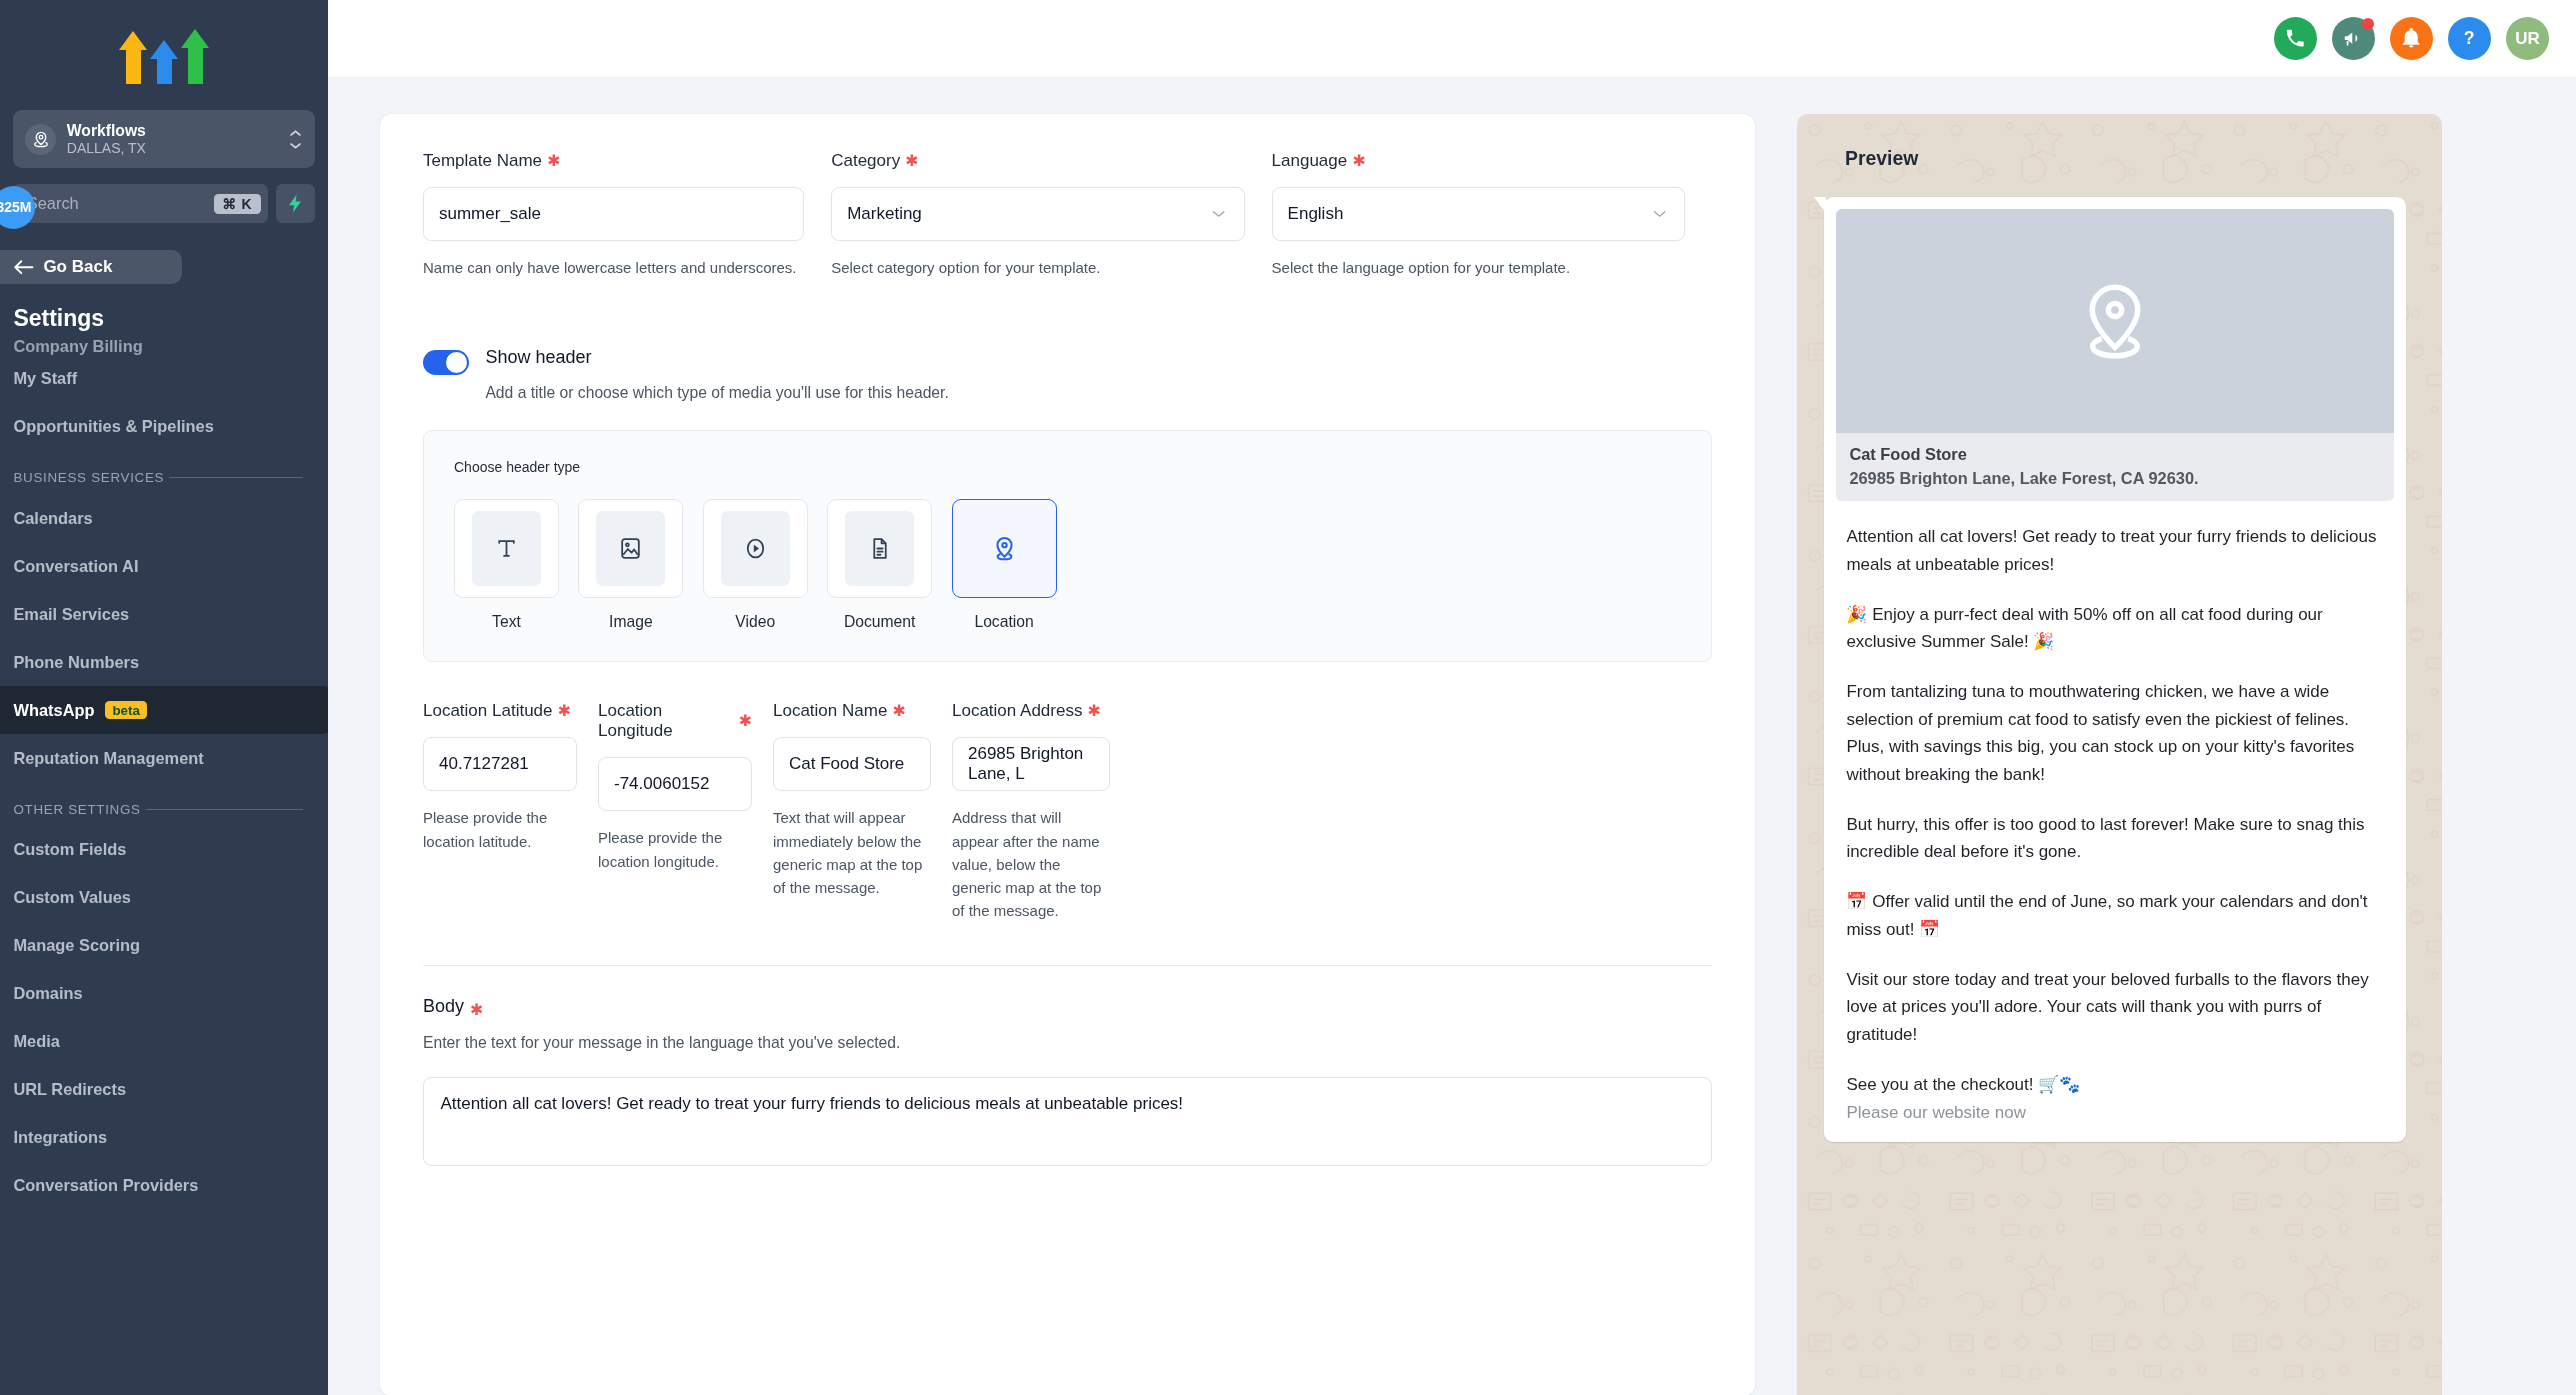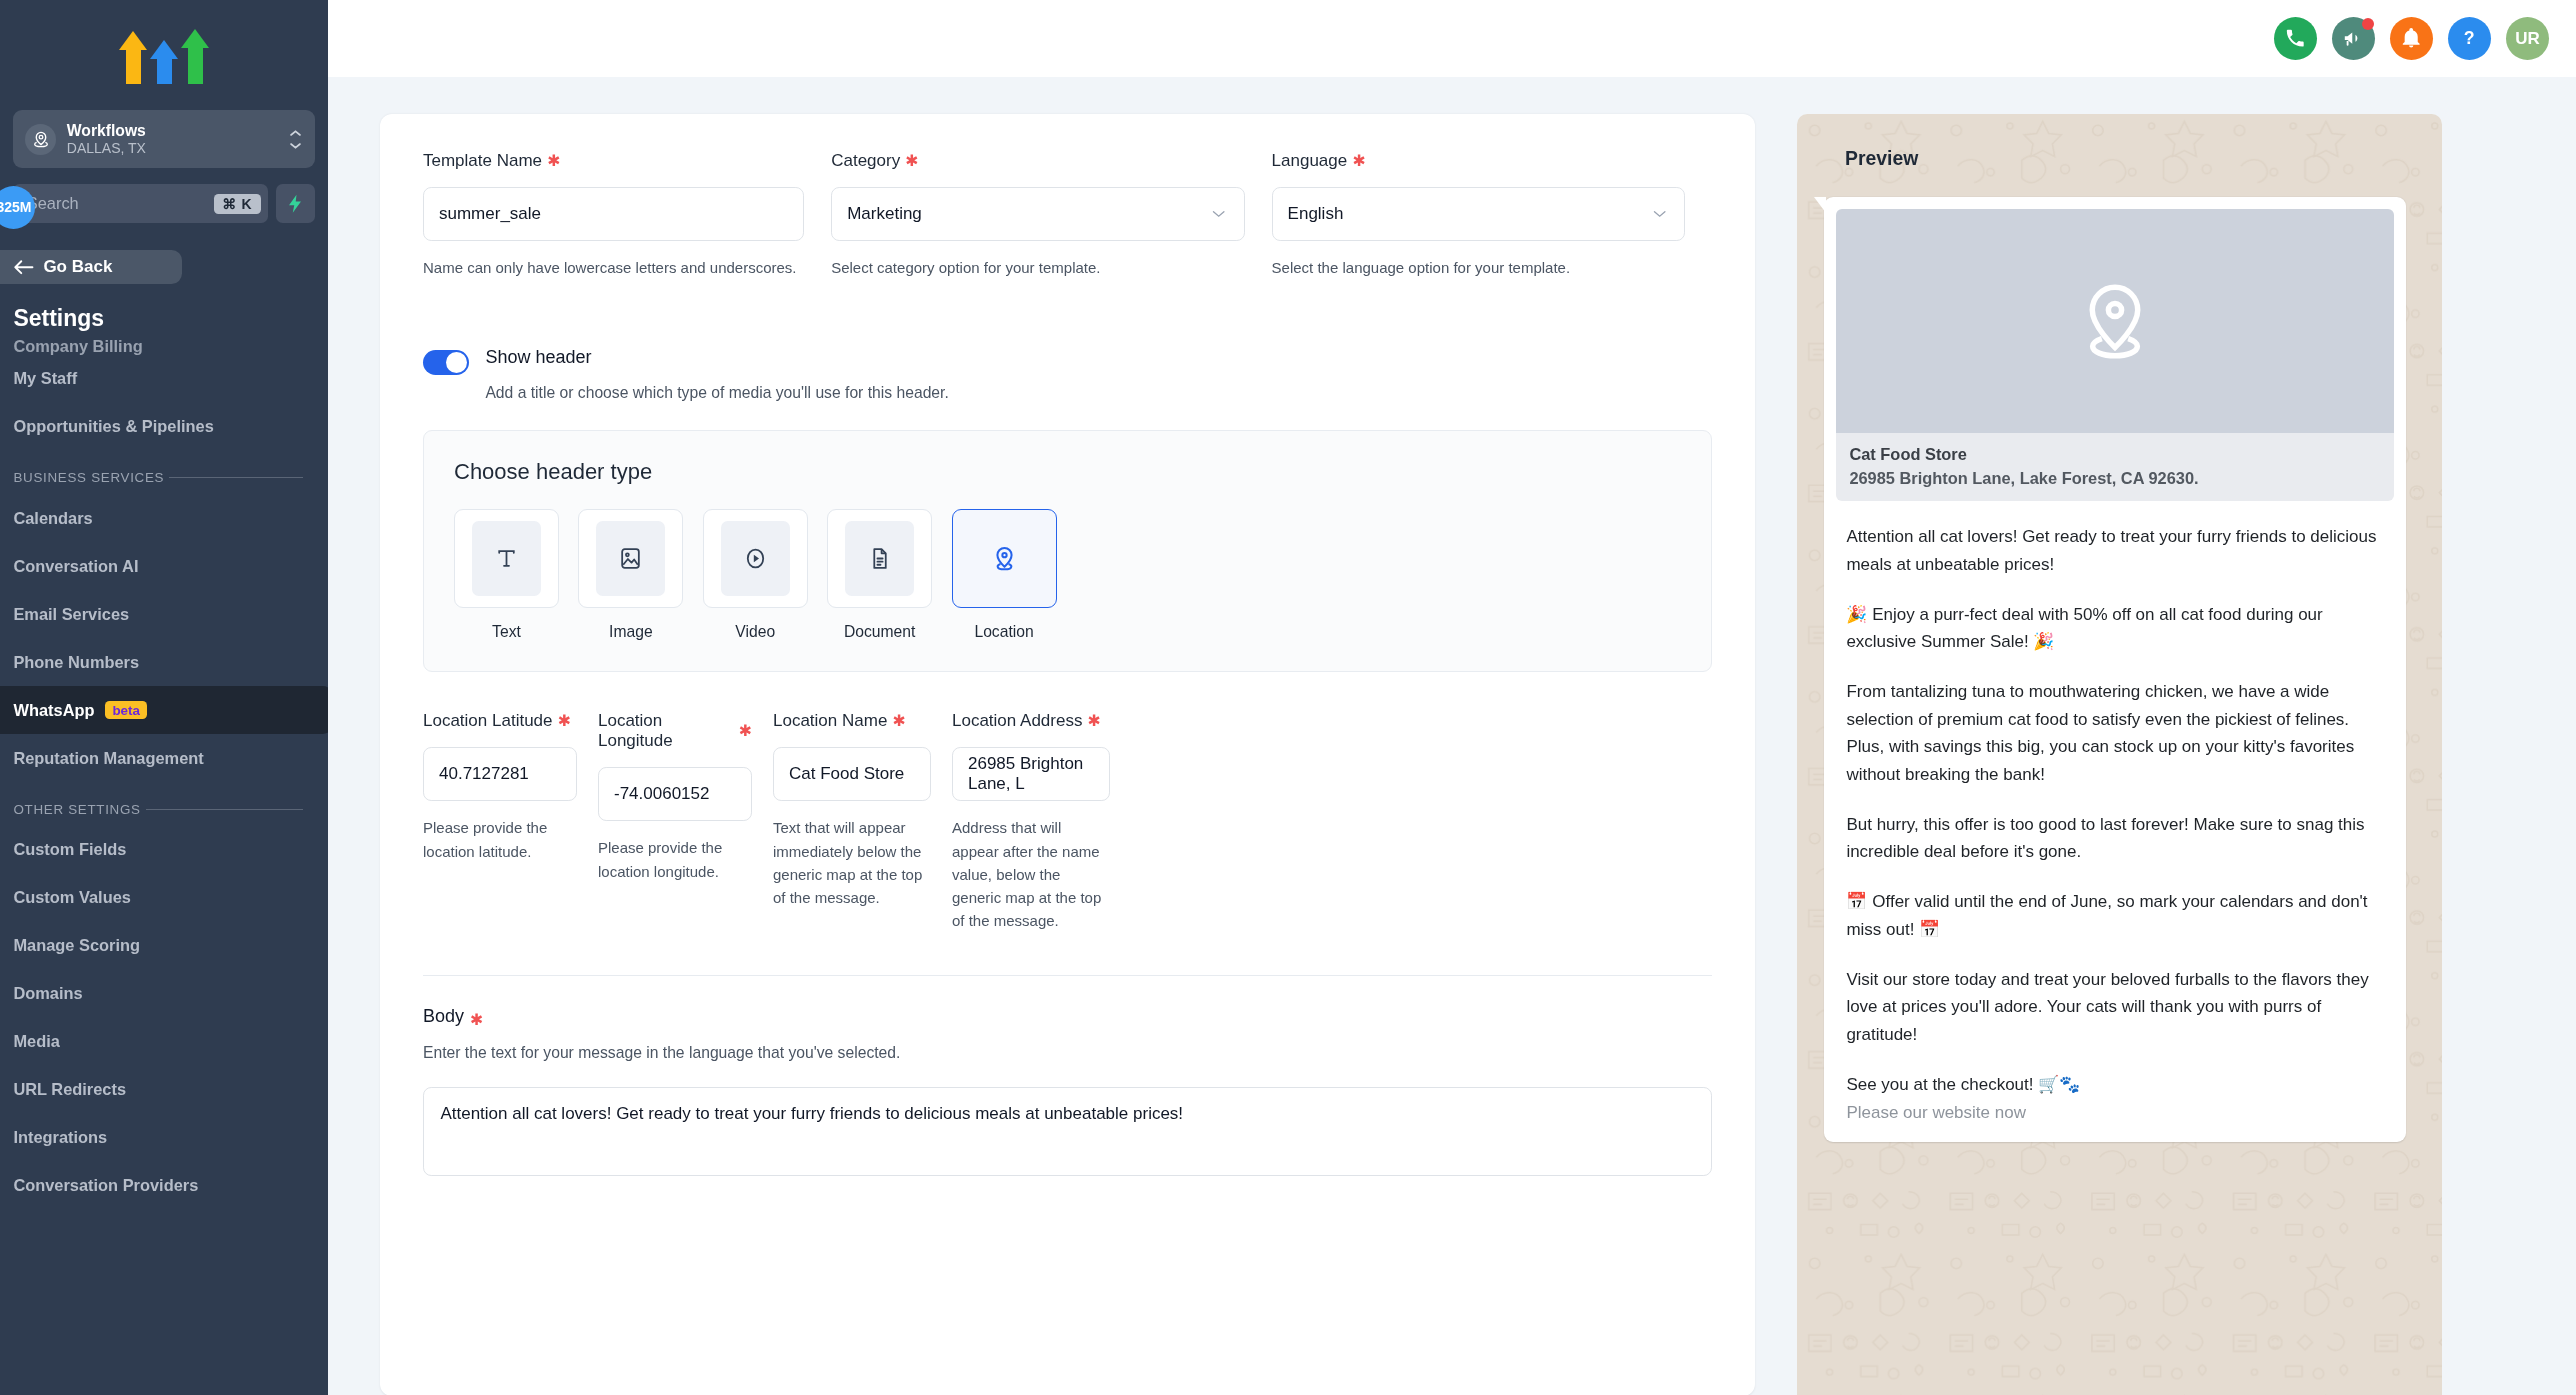--- a/index.html
+++ b/index.html
@@ -83,21 +83,21 @@
   .nav-item {
     height: 48px; display: flex; align-items: center; padding-left: 13.4px;
     color: #b6bdc9; font-size: 16.4px; font-weight: 600; cursor: pointer;
   }
   .nav-item.clipped { height: 16.4px; overflow: hidden; color: #99a2b0; }
   .nav-item.active {
     background: #1f2733; color: #ffffff; border-radius: 0 10.4px 10.4px 0;
     width: 337px; margin-left: -4.5px; padding-left: 18px;
   }
   .beta {
-    background: #fbbf24; color: #6d28d9; font-size: 13.4px; font-weight: 700;
+    background: #fbbf24; color: #14532d; font-size: 13.4px; font-weight: 700;
     border-radius: 4.5px; padding: 1.5px 7.5px; margin-left: 10.4px;
   }
   .nav-sec {
     display: flex; align-items: center; gap: 5px; padding: 19.4px 25px 9px 13.4px;
   }
   .nav-sec span { color: #9aa3b1; font-size: 13.4px; letter-spacing: 0.7px; white-space: nowrap; }
   .nav-sec .line { flex: 1; height: 0.7px; background: #5a6576; }
 
   
   .main { flex: 1; height: 1395px; display: flex; flex-direction: column; background: #f1f5f9; position: relative; }
@@ -129,21 +129,21 @@
   .chev-d { color: #9aa3b1; font-size: 16.4px; }
   .hint { font-size: 15px; color: #4b5563; margin-top: 15px; line-height: 1.55; }
 
   .toggle-row { display: flex; align-items: flex-start; gap: 16.4px; margin-top: 67px; }
   .switch { width: 46px; height: 25px; border-radius: 12.7px; background: #2563eb; position: relative; flex: 0 0 46px; cursor: pointer; margin-top: 3px; }
   .switch .knob { position: absolute; right: 2.2px; top: 2.2px; width: 21px; height: 21px; border-radius: 50%; background: #fff; }
   .toggle-title { font-size: 18px; color: #111827; }
   .toggle-sub { font-size: 15.7px; color: #4b5563; margin-top: 16.4px; }
 
   .hdrtype-box { margin-top: 28px; background: #fafbfc; border: 0.7px solid #e8ecf1; border-radius: 9px; padding: 28px 30px 30px 30px; }
-  .hdrtype-lbl { font-size: 22px; color: #1f2937; margin-bottom: 24px; }
+  .hdrtype-lbl { font-size: 14px; color: #1f2937; margin-bottom: 24px; }
   .tiles { display: flex; gap: 19.4px; }
   .tile-wrap { width: 105px; }
   .tile {
     width: 105px; height: 99px; background: #fff; border: 0.7px solid #e3e8ee; border-radius: 9px;
     display: flex; align-items: center; justify-content: center; cursor: pointer;
   }
   .tile.selected { border: 1.5px solid #2563eb; background: #f4f7fd; }
   .tile .inner { width: 69px; height: 75px; background: #eef1f6; border-radius: 6.7px; display: flex; align-items: center; justify-content: center; }
   .tile.selected .inner { background: transparent; }
   .tile-lbl { text-align: center; font-size: 15.7px; color: #1f2937; margin-top: 15px; }

